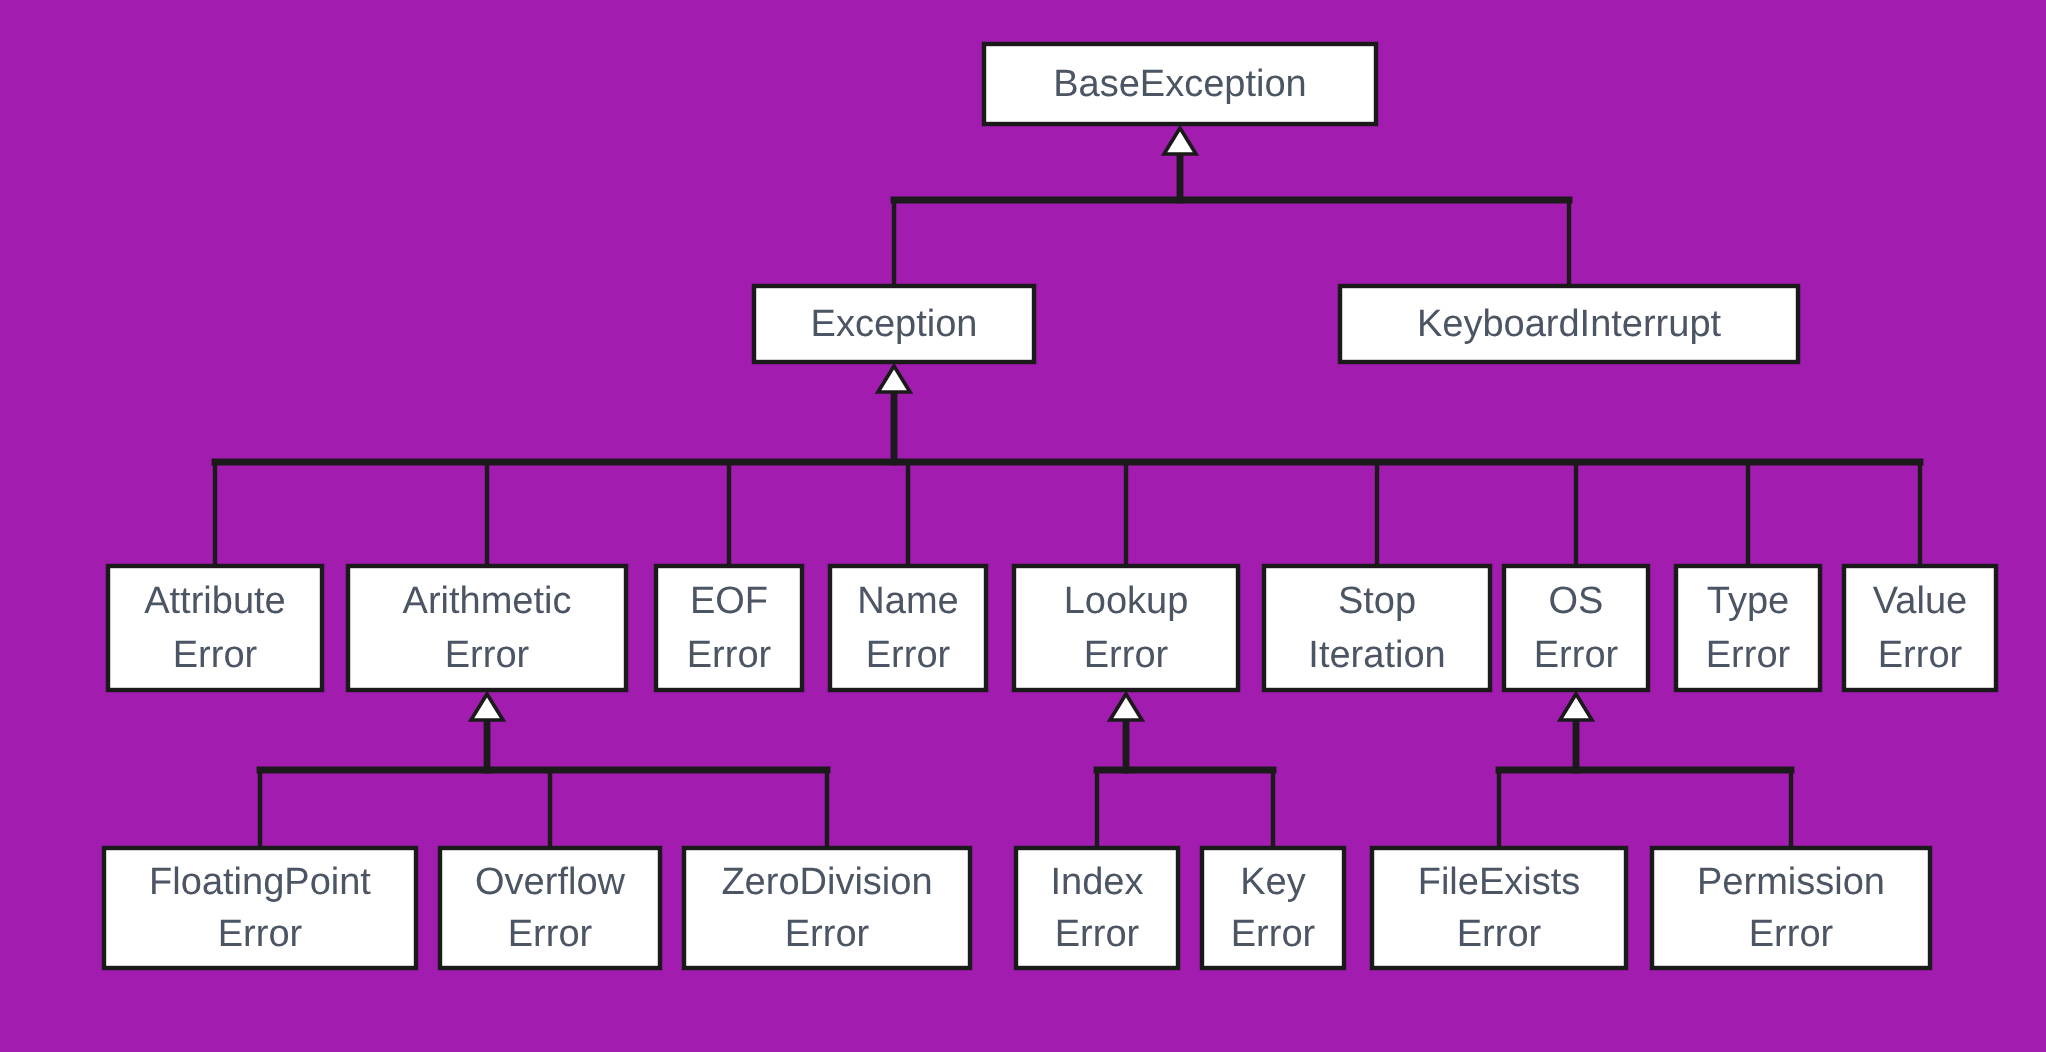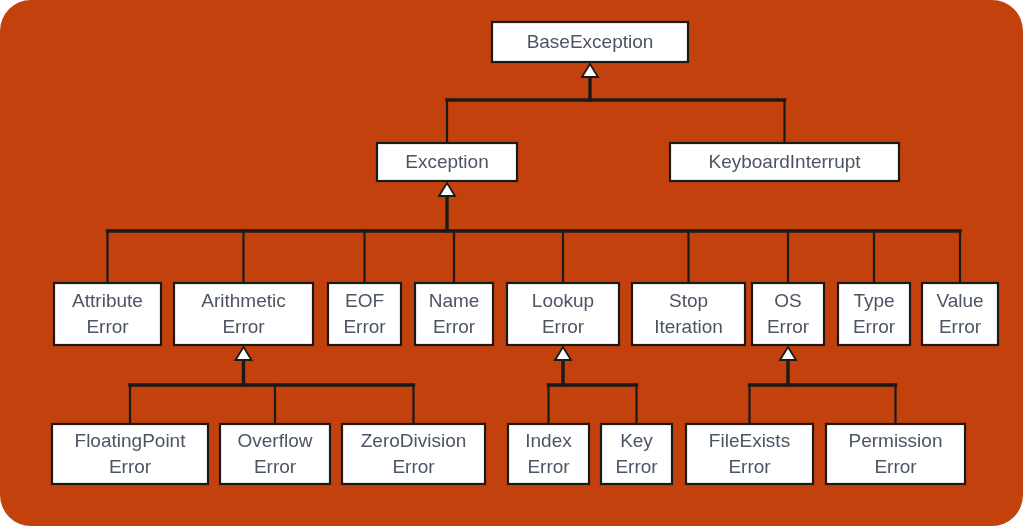--- a/index.html
+++ b/index.html
@@ -10,22 +10,21 @@
   body {
     width: 1023px;
     height: 526px;
     font-family: "Liberation Sans", sans-serif;
     overflow: hidden;
   }
   #diagram-root {
     position: relative;
     width: 1023px;
     height: 526px;
-    background: #c2410c;
-    border-radius: 31px;
+    background: #a21caf;
   }
   svg#uml-canvas {
     display: block;
     width: 1023px;
     height: 526px;
   }
   .node-box {
     fill: #ffffff;
     stroke: #1a1a1a;
     stroke-width: 2.2;

